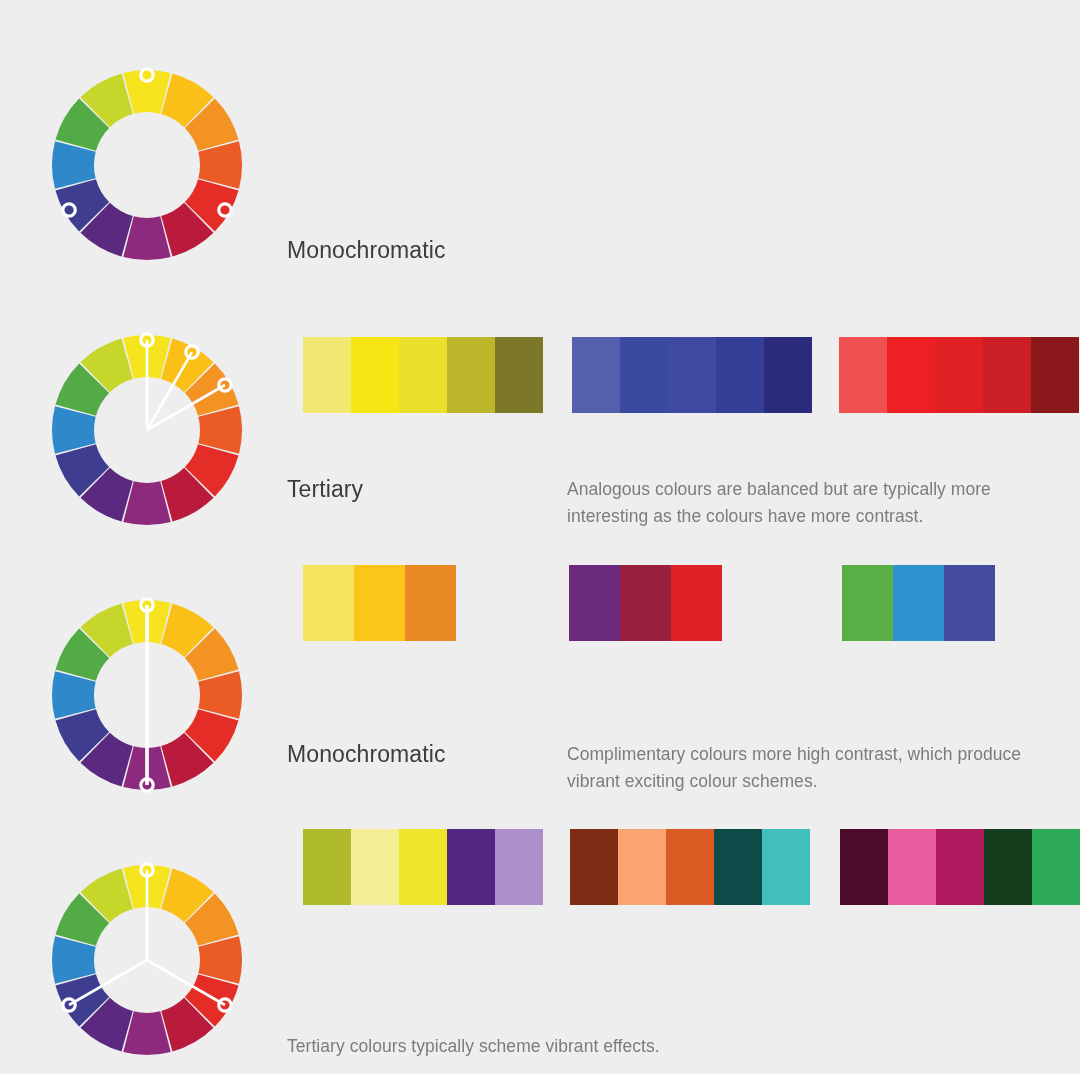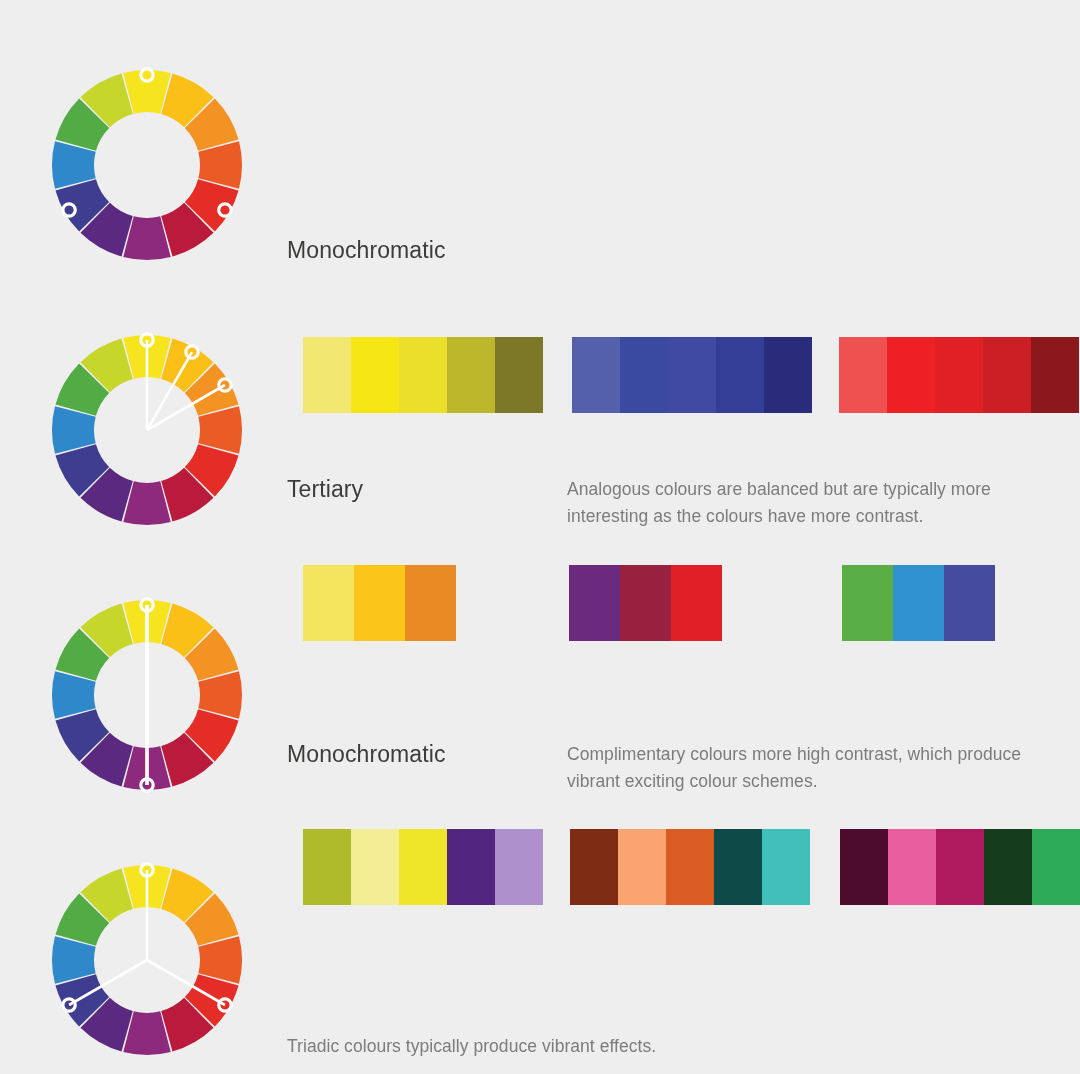--- a/index.html
+++ b/index.html
@@ -260,21 +260,21 @@
           <line x1="100" y1="100" x2="100" y2="10" stroke="#ffffff" stroke-width="2.6"></line>
           <line x1="100" y1="100" x2="177.94228634059948" y2="145" stroke="#ffffff" stroke-width="2.6"></line>
           <line x1="100" y1="100" x2="22.05771365940052" y2="145" stroke="#ffffff" stroke-width="2.6"></line>
           <circle cx="100" cy="10" r="6.2" fill="none" stroke="#ffffff" stroke-width="3.2"></circle>
           <circle cx="177.94228634059948" cy="145" r="6.2" fill="none" stroke="#ffffff" stroke-width="3.2"></circle>
           <circle cx="22.05771365940052" cy="145" r="6.2" fill="none" stroke="#ffffff" stroke-width="3.2"></circle>
         </svg>
       </div>
       <div class="content-cell">
         <div class="text-line">
-          <div class="scheme-desc">Triadic colours typically produce vibrant effects.</div>
+          <div class="scheme-desc">Tertiary colours typically scheme vibrant effects.</div>
         </div>
         <div class="palettes">
           <div class="palette pal-wrap p-0" style="left: 8px; top: 0px;">
             <div class="swatch" title="#f0e520" style="background: rgb(240, 229, 32);"></div>
             <div class="swatch" title="#dc2027" style="background: rgb(220, 32, 39);"></div>
             <div class="swatch" title="#454b9c" style="background: rgb(69, 75, 156);"></div>
           </div>
           <div class="palette pal-wrap p-1" style="left: 283px; top: 0px;">
             <div class="swatch" title="#2f92cf" style="background: rgb(47, 146, 207);"></div>
             <div class="swatch" title="#fbc519" style="background: rgb(251, 197, 25);"></div>

